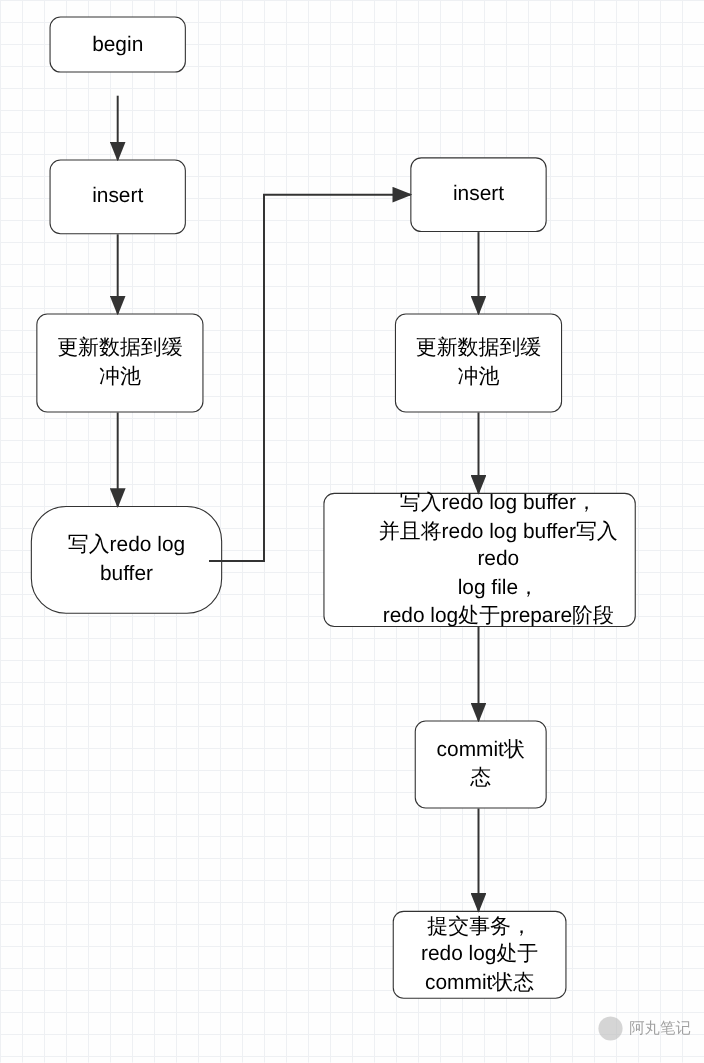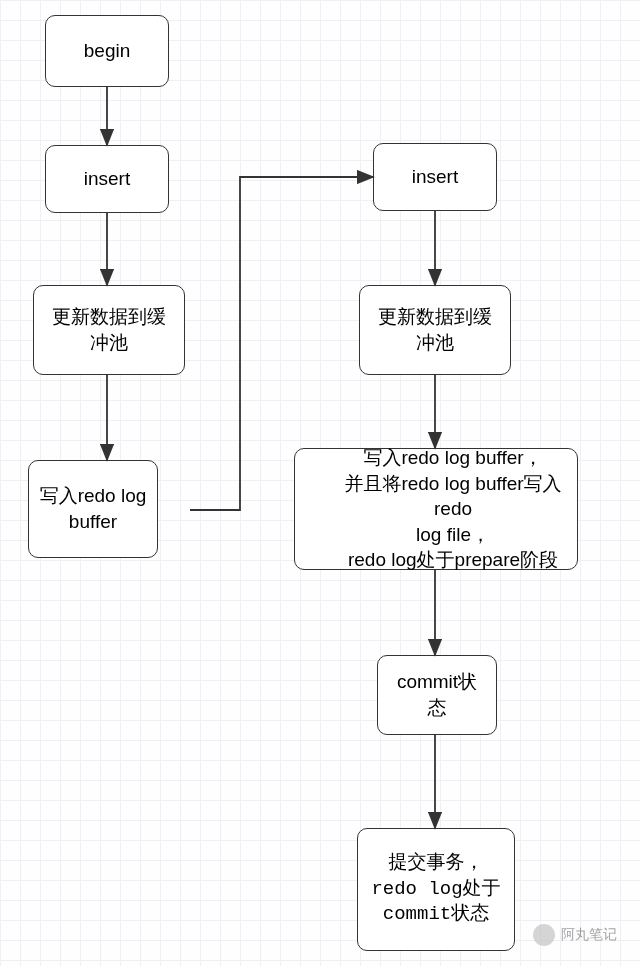--- a/index.html
+++ b/index.html
@@ -30,52 +30,52 @@
     }
     svg.connectors {
       position: absolute;
       top: 0; left: 0;
       width: 640px; height: 966px;
       pointer-events: none;
     }
     .watermark {
       position: absolute;
       bottom: 20px;
-      right: 23px;
+      right: 12px;
       display: flex;
       align-items: center;
       gap: 6px;
       opacity: 0.6;
       color: #666;
       font-size: 14px;
     }
     .watermark .circle {
       width: 22px; height: 22px;
       border-radius: 50%;
       background: #bbb;
       display: inline-block;
     }
   </style>
 </head>
 <body>
 
-<div class="node" style="left:45px; top:15px; width:124px; height:72px;">
+<div class="node" style="left:45px; top:15px; width:124px; height:51px;">
   <span style="white-space:pre-line;">begin</span>
 </div>
 
 <div class="node" style="left:45px; top:145px; width:124px; height:68px;">
   <span style="white-space:pre-line;">insert</span>
 </div>
 
 <div class="node" style="left:33px; top:285px; width:152px; height:90px;">
   <span style="white-space:pre-line;">更新数据到缓
 冲池</span>
 </div>
 
-<div class="node" style="left:28px; top:460px; width:130px; height:98px;">
+<div class="node" style="left:28px; top:460px; width:174px; height:98px;border-radius:32px;">
   <span style="white-space:pre-line;">写入redo log
 buffer</span>
 </div>
 
 <div class="node" style="left:373px; top:143px; width:124px; height:68px;">
   <span style="white-space:pre-line;">insert</span>
 </div>
 
 <div class="node" style="left:359px; top:285px; width:152px; height:90px;">
   <span style="white-space:pre-line;">更新数据到缓
@@ -86,21 +86,21 @@
   <span style="white-space:pre-line;">写入redo log buffer，
 并且将redo log buffer写入redo
 log file，
 redo log处于prepare阶段</span>
 </div>
 
 <div class="node" style="left:377px; top:655px; width:120px; height:80px;">
   <span style="white-space:pre-line;">commit状态</span>
 </div>
 
-<div class="node" style="left:357px; top:828px; width:158px; height:123px;font-family:Liberation Mono, monospace;">
+<div class="node" style="left:357px; top:828px; width:158px; height:80px;">
   <span style="white-space:pre-line;">提交事务，
 redo log处于
 commit状态</span>
 </div>
 
 <svg class="connectors">
   <defs>
     <marker id="arrowhead" markerWidth="10" markerHeight="8" refX="9" refY="4" orient="auto">
       <polygon points="0 0, 10 4, 0 8" fill="#333"></polygon>
     </marker>

